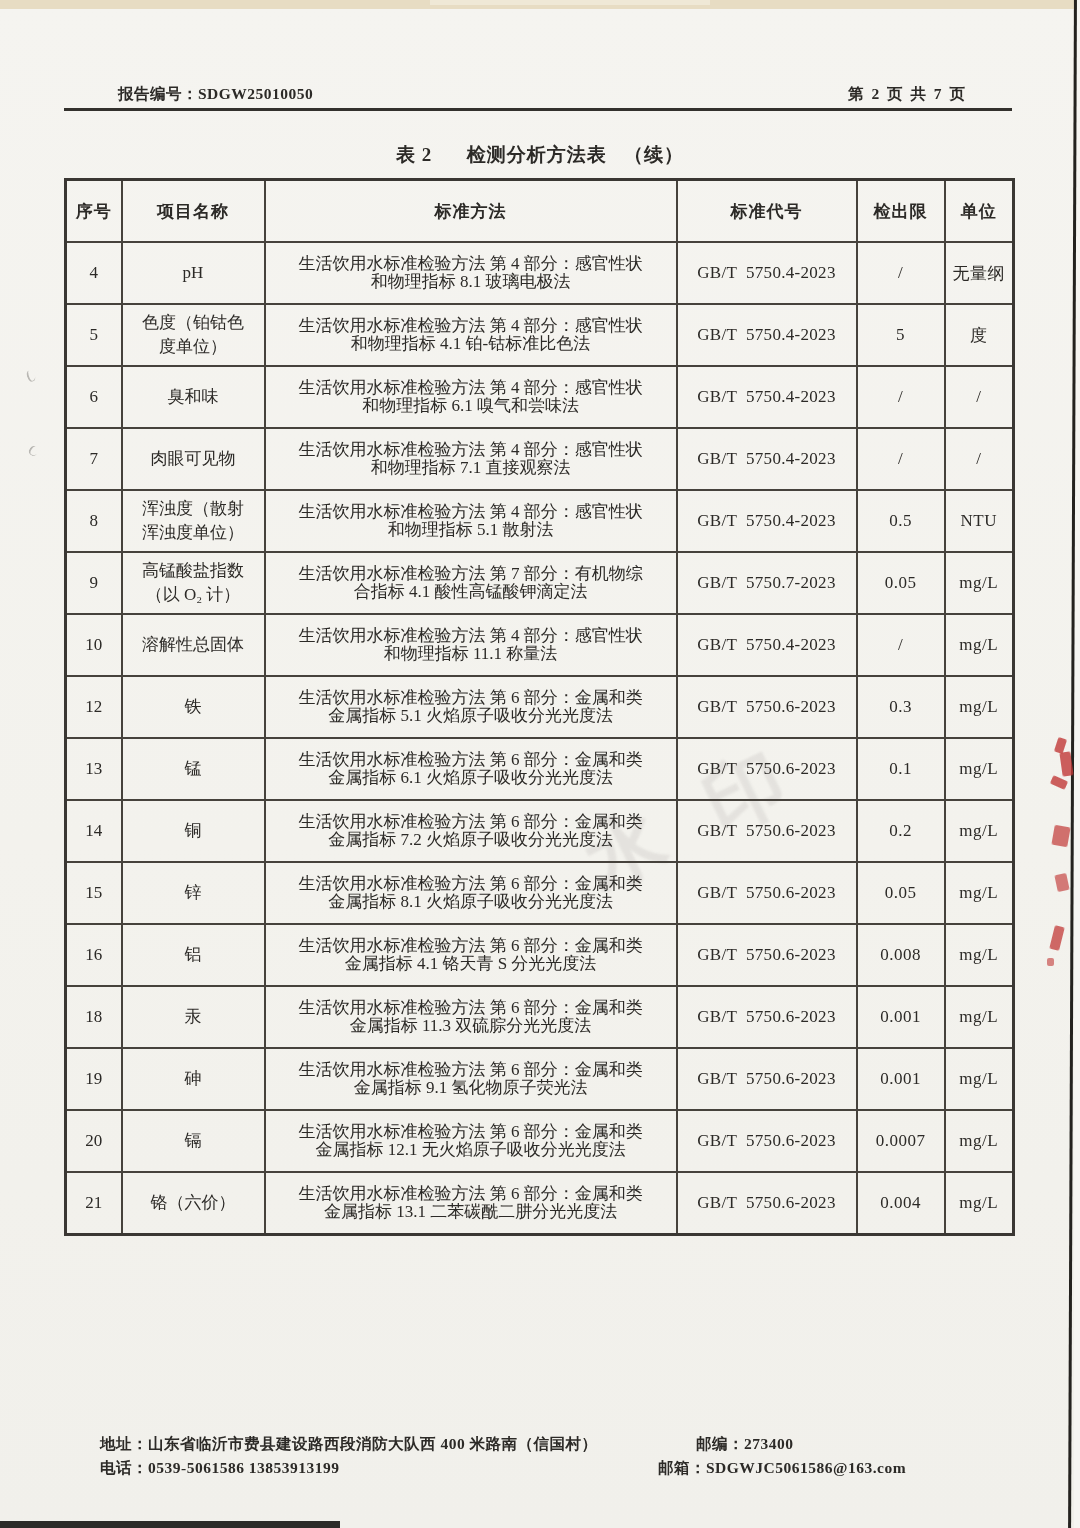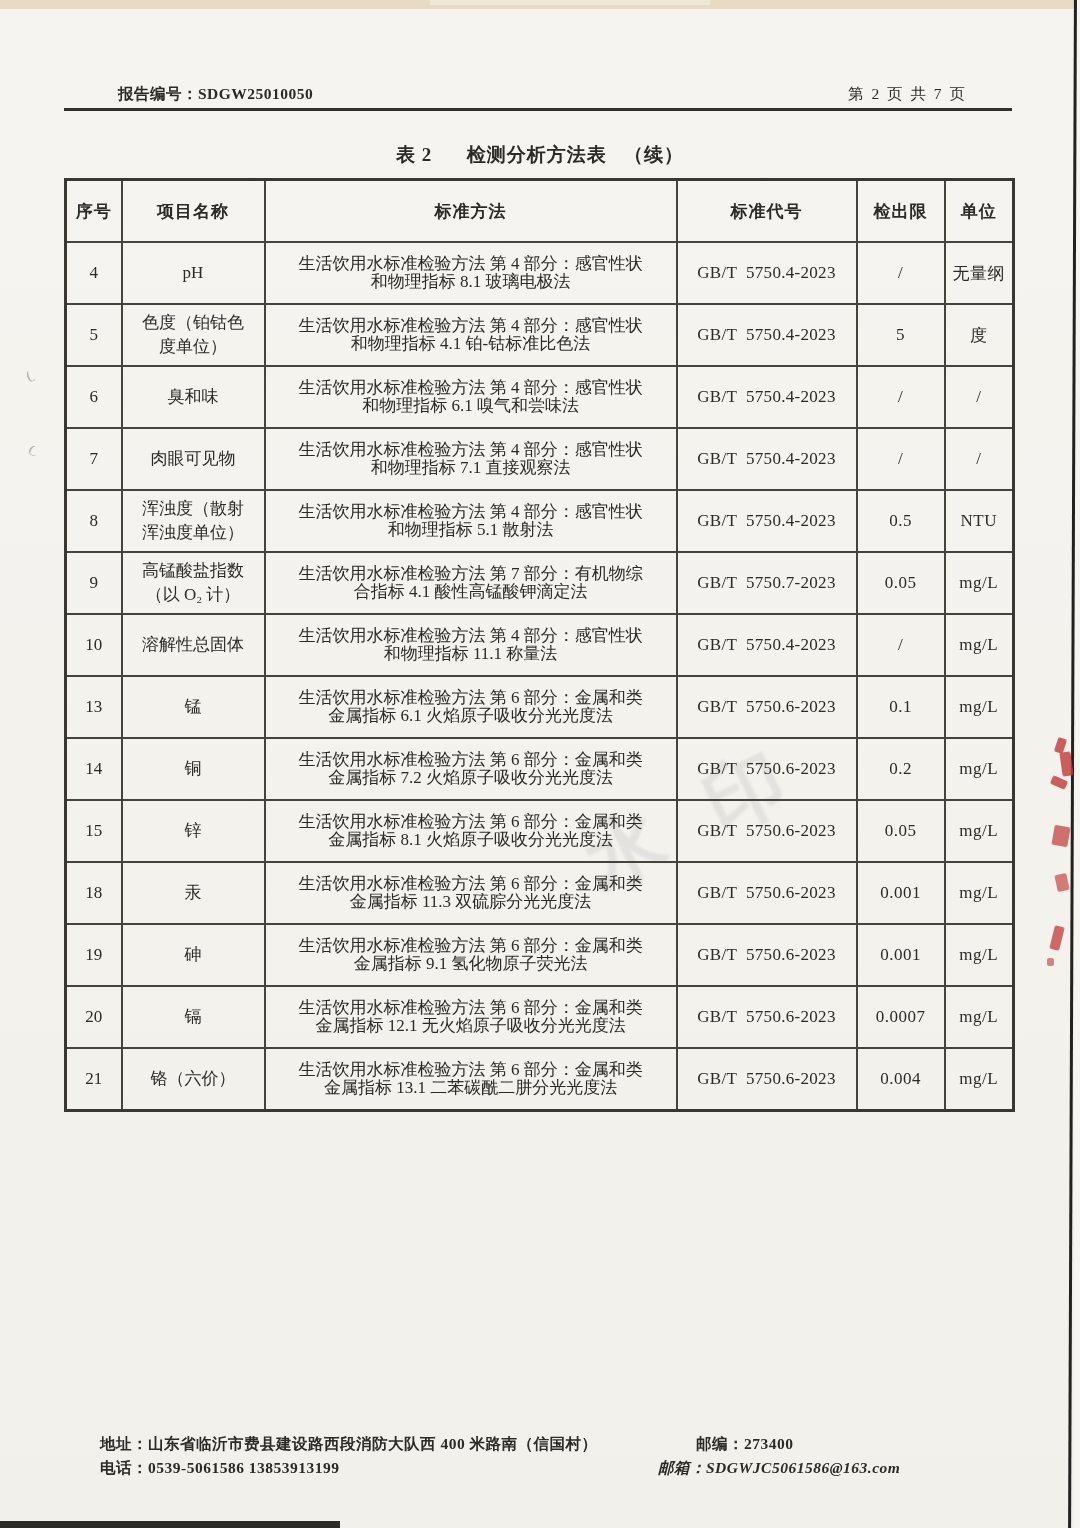--- a/index.html
+++ b/index.html
@@ -9,21 +9,21 @@
     font-family:"Liberation Serif","DejaVu Serif",serif;
     color:#2c2a27;
   }
   .top-strip { position:absolute; left:0; top:0; width:1080px; height:9px; background:#e7dcc3; }
   .top-strip2 { position:absolute; left:430px; top:0; width:280px; height:5px; background:#efe8d6; }
   .page-edge-line { position:absolute; left:1071px; top:-6px; width:3px; height:1545px; background:#24221f; transform:rotate(0.22deg); }
   .edge-outside { position:absolute; left:1074px; top:0; width:6px; height:1528px; background:#f6f5f2; }
   .bottom-scan-bar { position:absolute; left:0; top:1521px; width:340px; height:7px; background:#2c2b28; }
 
   .report-no { position:absolute; left:118px; top:84px; font-size:15.5px; font-weight:600; letter-spacing:0.5px; }
-  .page-indicator { position:absolute; left:848px; top:84px; font-size:15.5px; font-weight:400; letter-spacing:2px; }
+  .page-indicator { position:absolute; left:848px; top:84px; font-size:15.5px; font-weight:700; letter-spacing:2px; }
   .header-rule { position:absolute; left:64px; top:108px; width:948px; height:3px; background:#33312d; }
 
   .table-title { position:absolute; left:0; top:142px; width:1080px; text-align:center;
     font-size:19px; font-weight:bold; white-space:pre; letter-spacing:1px; }
 
   table.methods { position:absolute; left:64px; top:178px; width:948px;
     border-collapse:collapse; table-layout:fixed;border-radius:20px; }
   table.methods { border:3px solid #3a3733; }
   table.methods th, table.methods td {
     border:2px solid #46423c; text-align:center; vertical-align:middle;
@@ -32,21 +32,21 @@
   table.methods th { font-weight:600; letter-spacing:1px; }
   td.col-item { white-space:pre-line; line-height:24px; }
   td.col-method { white-space:pre-line; line-height:18px; }
   td.col-code { white-space:pre; font-size:16.5px; letter-spacing:0.3px; }
   td.col-limit, td.col-unit { letter-spacing:0.5px; }
 
   .footer-text { position:absolute; font-size:15.5px; font-weight:600; letter-spacing:0.5px; }
   .f-address { left:100px; top:1434px; }
   .f-phone   { left:100px; top:1458px; }
   .f-postal  { left:652px; top:1434px;margin-left:44px; }
-  .f-email   { left:658px; top:1458px;font-style:italic; }
+  .f-email   { left:658px; top:1458px; }
 
   .watermark { position:absolute; left:430px; top:680px; width:560px; height:260px;
     transform:rotate(-26deg); font-size:78px; font-weight:bold; letter-spacing:55px;
     color:rgba(148,146,142,0.16); filter:blur(1.2px); text-align:center; line-height:260px;
     pointer-events:none; white-space:nowrap; }
 
   .stamp-frag { position:absolute; background:#c23a38; filter:blur(0.7px); opacity:0.8; border-radius:2px; }
   .sf1 { left:1056px; top:738px; width:9px;  height:15px; transform:rotate(18deg); }
   .sf2 { left:1061px; top:752px; width:11px; height:24px; transform:rotate(-8deg); }
   .sf3 { left:1051px; top:778px; width:16px; height:9px;  transform:rotate(24deg); }
@@ -157,20 +157,29 @@
       <tr>
         <td class="col-no">10</td>
         <td class="col-item">溶解性总固体</td>
         <td class="col-method">生活饮用水标准检验方法 第 4 部分：感官性状
 和物理指标 11.1 称量法</td>
         <td class="col-code">GB/T  5750.4-2023</td>
         <td class="col-limit">/</td>
         <td class="col-unit">mg/L</td>
       </tr>
       <tr>
+        <td class="col-no">12</td>
+        <td class="col-item">铁</td>
+        <td class="col-method">生活饮用水标准检验方法 第 6 部分：金属和类
+金属指标 5.1 火焰原子吸收分光光度法</td>
+        <td class="col-code">GB/T  5750.6-2023</td>
+        <td class="col-limit">0.3</td>
+        <td class="col-unit">mg/L</td>
+      </tr>
+      <tr>
         <td class="col-no">13</td>
         <td class="col-item">锰</td>
         <td class="col-method">生活饮用水标准检验方法 第 6 部分：金属和类
 金属指标 6.1 火焰原子吸收分光光度法</td>
         <td class="col-code">GB/T  5750.6-2023</td>
         <td class="col-limit">0.1</td>
         <td class="col-unit">mg/L</td>
       </tr>
       <tr>
         <td class="col-no">14</td>
@@ -181,20 +190,29 @@
         <td class="col-limit">0.2</td>
         <td class="col-unit">mg/L</td>
       </tr>
       <tr>
         <td class="col-no">15</td>
         <td class="col-item">锌</td>
         <td class="col-method">生活饮用水标准检验方法 第 6 部分：金属和类
 金属指标 8.1 火焰原子吸收分光光度法</td>
         <td class="col-code">GB/T  5750.6-2023</td>
         <td class="col-limit">0.05</td>
+        <td class="col-unit">mg/L</td>
+      </tr>
+      <tr>
+        <td class="col-no">16</td>
+        <td class="col-item">铝</td>
+        <td class="col-method">生活饮用水标准检验方法 第 6 部分：金属和类
+金属指标 4.1 铬天青 S 分光光度法</td>
+        <td class="col-code">GB/T  5750.6-2023</td>
+        <td class="col-limit">0.008</td>
         <td class="col-unit">mg/L</td>
       </tr>
       <tr>
         <td class="col-no">18</td>
         <td class="col-item">汞</td>
         <td class="col-method">生活饮用水标准检验方法 第 6 部分：金属和类
 金属指标 11.3 双硫腙分光光度法</td>
         <td class="col-code">GB/T  5750.6-2023</td>
         <td class="col-limit">0.001</td>
         <td class="col-unit">mg/L</td>

